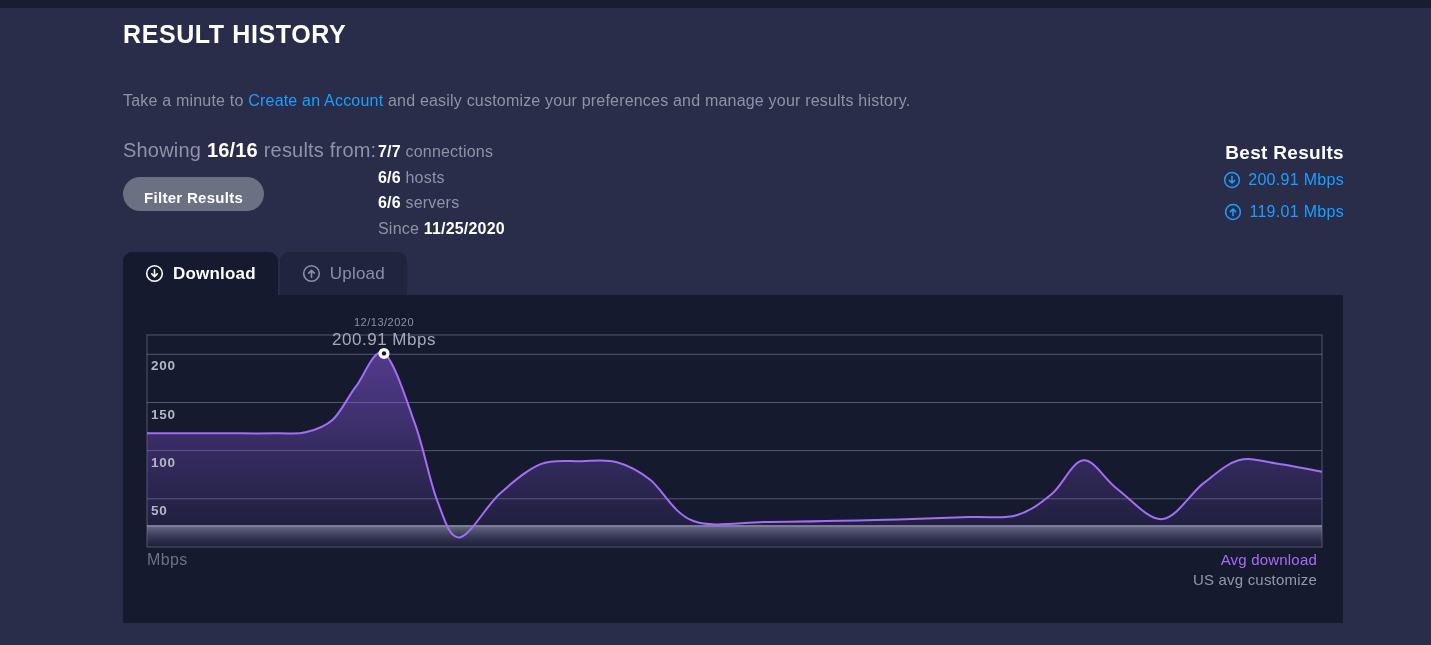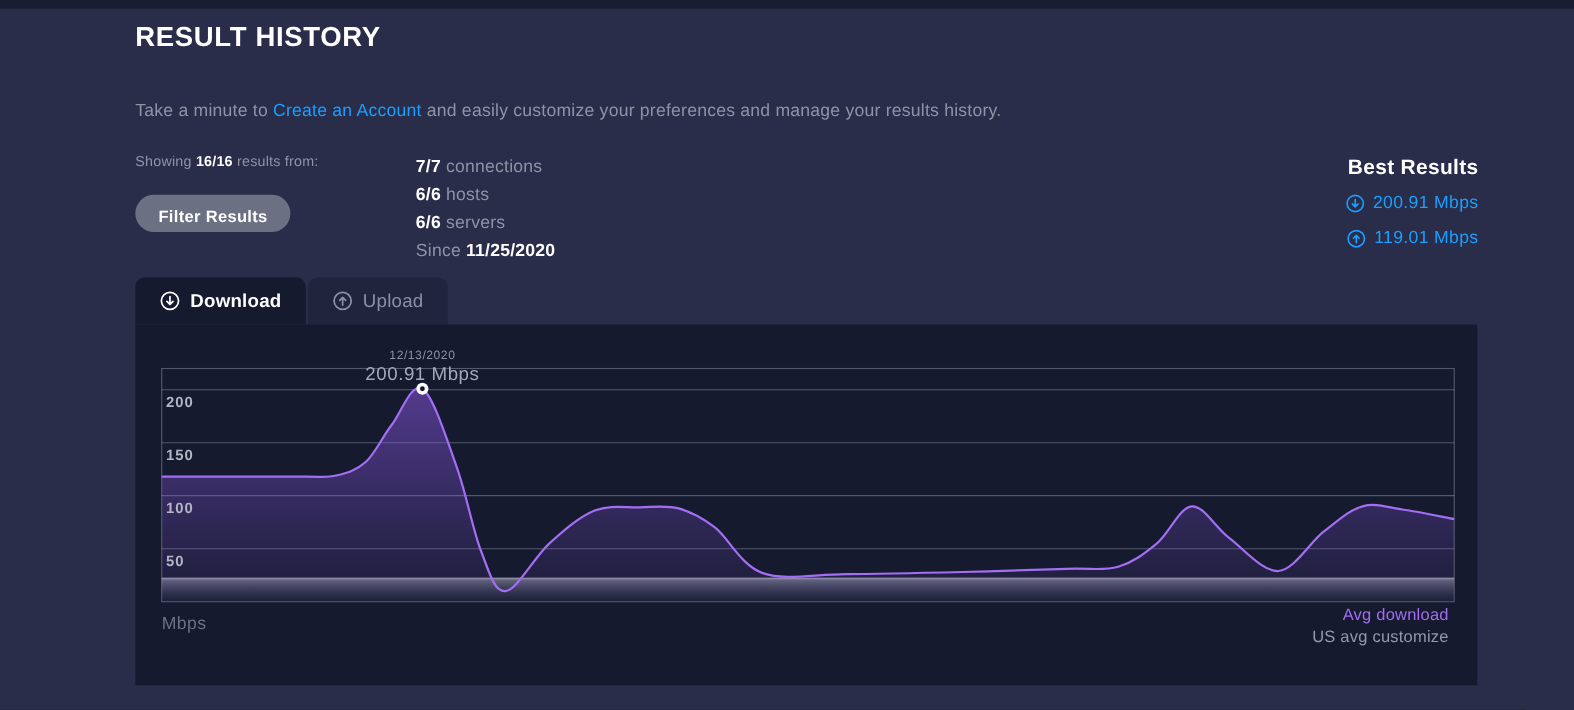--- a/index.html
+++ b/index.html
@@ -11,52 +11,52 @@
   }
   .top-strip { position:absolute; left:0; top:0; width:100%; height:8px; background:#1a1d31; }
 
   .page-title {
     position:absolute; left:123px; top:20px;
     font-size:25px; font-weight:bold; color:#ffffff; letter-spacing:0.6px;
   }
   .intro { position:absolute; left:123px; top:92px; font-size:16px; color:#8f93a5; letter-spacing:0.2px; }
   .intro a { color:#1b9fff; text-decoration:none; cursor:pointer; }
 
-  .showing-line { position:absolute; left:123px; top:139px; font-size:13px; color:#8f93a5; letter-spacing:0.2px; }
+  .showing-line { position:absolute; left:123px; top:139px; font-size:20px; color:#8f93a5; letter-spacing:0.2px; }
   .showing-line b, .stats-col b, .since b { color:#ffffff; font-weight:bold; }
 
   .filter-btn {
     position:absolute; left:123px; top:177px; height:34px; padding:12px 21px;
     background:#6c7083; border:none; border-radius:17px;
     color:#ffffff; font-weight:bold; font-size:15px; letter-spacing:0.3px;
     font-family:"Liberation Sans", sans-serif; cursor:pointer;
   }
 
   .stats-col { position:absolute; left:378px; top:139px; font-size:16px; color:#8f93a5; letter-spacing:0.2px; }
   .stats-col p { line-height:25.6px; }
 
   .best { position:absolute; right:87px; top:142px; text-align:right; }
-  .best h2 { color:#ffffff; font-size:19px; font-weight:bold; letter-spacing:0.3px; margin-bottom:12px; }
+  .best h2 { color:#ffffff; font-size:19px; font-weight:bold; letter-spacing:0.3px; margin-bottom:7px; }
   .best-row { color:#1b9fff; font-size:16px; letter-spacing:0.3px; margin-bottom:14px;
               display:flex; justify-content:flex-end; align-items:center; gap:7px; }
   .best-row svg { display:block; }
 
   .tabs { position:absolute; left:123px; top:252px; display:flex; gap:2px; }
   .tab {
     height:43px; display:flex; align-items:center; gap:9px; padding:0 22px;
     border-radius:9px 9px 0 0; font-size:17px; letter-spacing:0.2px; cursor:pointer;
   }
   .tab.active { background:#161a2f; color:#ffffff; font-weight:bold; }
   .tab.inactive { background:#20243d; color:#8c90a4; }
   .tab svg { display:block; }
 
   .panel { position:absolute; left:123px; top:295px; width:1220px; height:328px; background:#161a2f; }
   .panel svg.chart { position:absolute; left:0; top:0; }
   .chart text { font-family:"Liberation Sans", sans-serif; }
-  .mbps-label { position:absolute; left:24px; top:264px; font-size:16px; color:#6d7186; letter-spacing:0.4px; }
+  .mbps-label { position:absolute; left:24px; top:256px; font-size:16px; color:#6d7186; letter-spacing:0.4px; }
   .legend { position:absolute; right:26px; top:255px; text-align:right; font-size:15px; line-height:19.5px; letter-spacing:0.2px; }
   .legend .avg { color:#a46df2; }
   .legend .us-avg { color:#9498a8; }
 </style>
 </head>
 <body>
 
 <div class="page">
   <div class="top-strip"></div>
 

